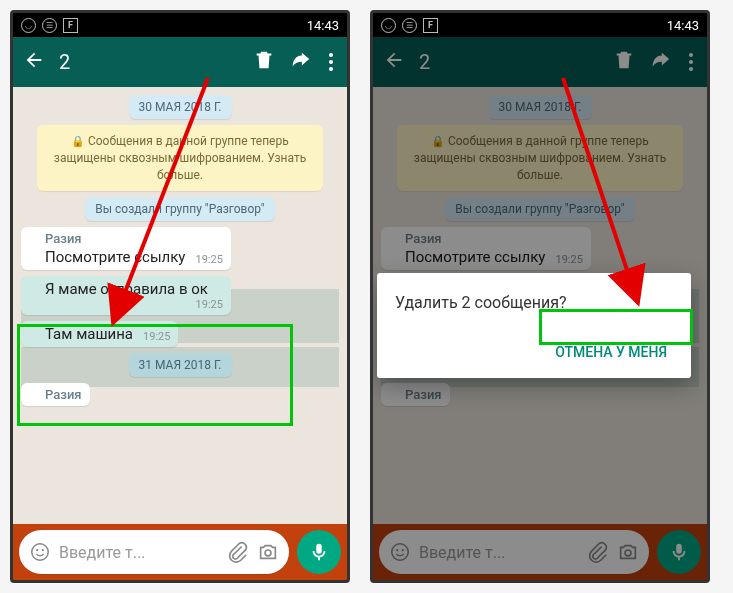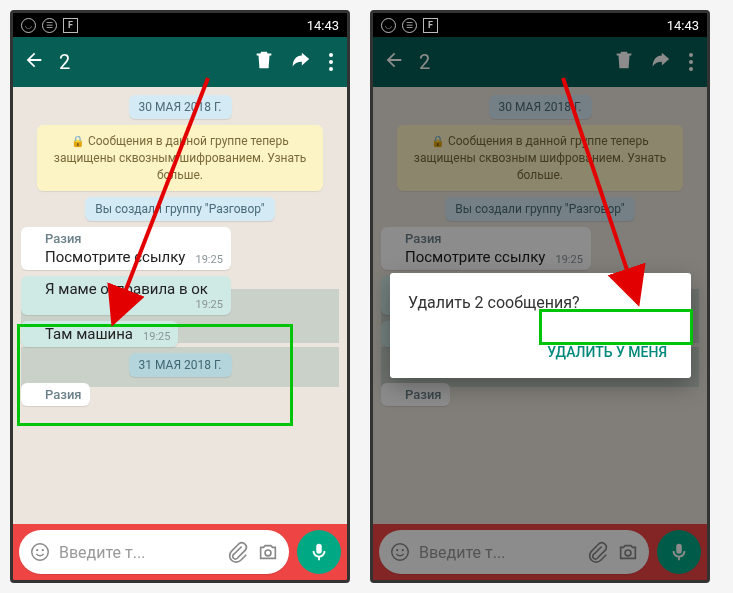--- a/index.html
+++ b/index.html
@@ -137,21 +137,21 @@
     position: absolute;
     border: 3px solid #00C40A;
     z-index: 5;
     pointer-events: none;
   }
   .input-bar {
     display: flex;
     align-items: center;
     padding: 6px;
     gap: 8px;
-    background: #ef4444;
+    background: #c2410c;
   }
   .input-pill {
     flex: 1;
     background: #fff;
     border-radius: 24px;
     height: 44px;
     display: flex;
     align-items: center;
     padding: 0 10px;
     gap: 8px;
@@ -171,21 +171,21 @@
   
   .overlay {
     position: absolute;
     inset: 0;
     background: rgba(0,0,0,0.45);
     z-index: 10;
     top: 24px;
   }
   .dialog {
     position: absolute;
-    left: 17px; right: 16px;
+    left: 4px; right: 16px;
     top: 260px;
     background: #fff;
     border-radius: 3px;
     z-index: 20;
     box-shadow: 0 8px 24px rgba(0,0,0,0.3);
     padding: 20px 18px 10px 18px;
   }
   .dialog-title { font-size: 16px; color: #333; margin-bottom: 24px; }
   .dialog-actions { display: flex; justify-content: flex-end; gap: 18px; align-items: center;}
   .dialog-btn {
@@ -411,21 +411,21 @@
       <svg viewBox="0 0 24 24">
           <path d="M12 14a3 3 0 003-3V6a3 3 0 00-6 0v5a3 3 0 003 3zm5-3a5 5 0 01-10 0H5a7 7 0 006 6.9V21h2v-3.1A7 7 0 0019 11h-2z"></path>
         </svg>
     </div>
   </div>
 
   <div class="overlay"></div>
   <div class="dialog">
     <div class="dialog-title">Удалить 2 сообщения?</div>
     <div class="dialog-actions">
-      <div class="dialog-btn">УДАЛИТЬ У МЕНЯ</div>
+      <div class="dialog-btn">ОТМЕНА У МЕНЯ</div>
     </div>
   </div>
   <div class="highlight-box" style="top:296px;left:166px;width:154px;height:36px;z-index:25;"></div>
 
   <svg class="arrow-svg" style="left:170px;top:55px;width:130px;height:250px;" viewBox="0 0 130 250">
     <defs>
         <marker id="ah2" markerWidth="12" markerHeight="12" refX="9" refY="5" orient="auto">
           <path d="M0 0L10 5L0 10z" fill="#E30000"></path>
         </marker>
       </defs>

